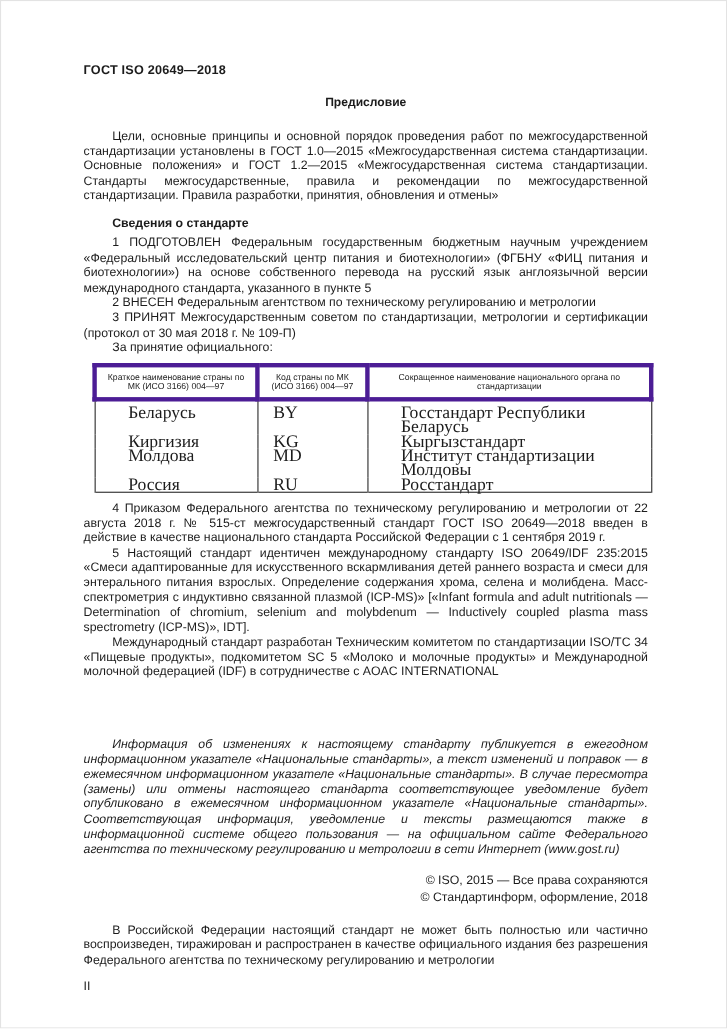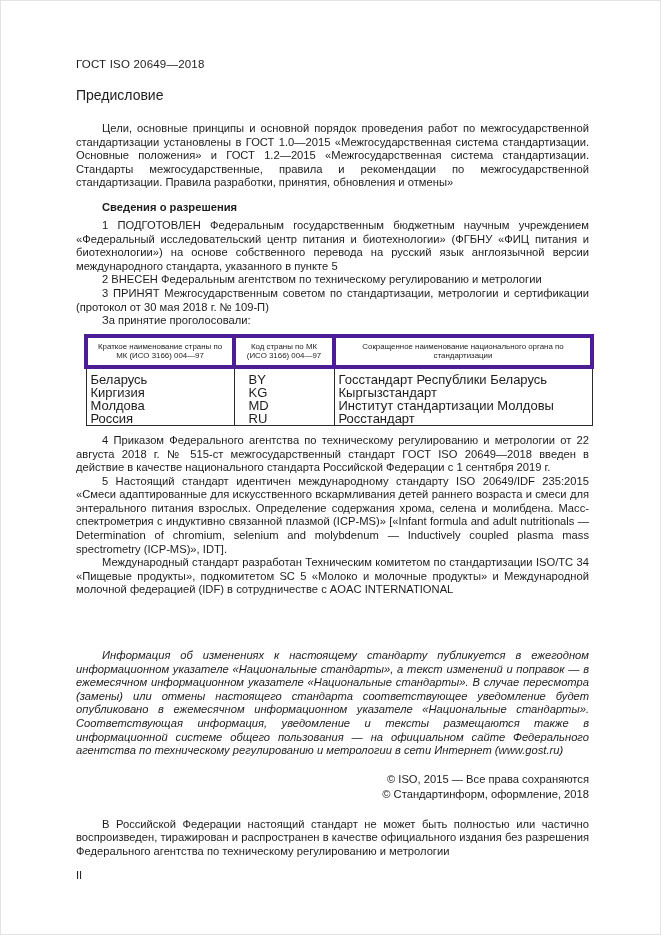--- a/index.html
+++ b/index.html
@@ -9,27 +9,28 @@
     width: 661px;
     height: 935px;
     background: #ffffff;
     border: 1px solid #e3e3e3;
     font-family: "Liberation Sans", sans-serif;
     color: #1c1c1c;
     padding: 57px 71px 0 75px;
     overflow: hidden;
   }
   .doc-number {
-    font-weight: normal;
+    font-weight: bold;
     font-size: 11.5px;
     letter-spacing: 0.2px;
   }
   .title {
-    font-size: 14px;
-    font-weight: normal;
+    text-align: center;
+    font-size: 11px;
+    font-weight: bold;
     margin: 17px 0 19px 0;
   }
   .para {
     font-size: 11.2px;
     line-height: 13.6px;
     text-align: justify;
     text-indent: 26px;
   }
   .subheading {
     font-size: 11.2px;
@@ -51,24 +52,25 @@
     font-weight: normal;
     font-size: 7.9px;
     line-height: 9.6px;
     text-align: center;
     vertical-align: middle;
     padding: 4px 6px;
   }
   .vote-table td {
     border-left: 1px solid #2a2a2a;
     border-right: 1px solid #2a2a2a;
-    font-size: 13px;
+    font-size: 16px;
     line-height: 13px;
     vertical-align: top;
-    padding: 0 0 0 4px;
+    padding: 0 0 0 30px;
+    font-family: Liberation Serif, serif;
   }
   .vote-table tr.first-body td { padding-top: 4px; }
   .vote-table tr.last-body td { padding-bottom: 6px; }
   .col-country { width: 148px; }
   .col-code { width: 100px; }
   .col-org { width: 258px; }
   .td-code { padding-left: 14px !important; }
   .notice {
     font-style: italic;
     margin-top: 52px;
@@ -89,29 +91,29 @@
 <body>
 
 <div class="page">
 
   <div class="doc-number">ГОСТ ISO 20649—2018</div>
 
   <div class="title">Предисловие</div>
 
   <p class="para">Цели, основные принципы и основной порядок проведения работ по межгосударственной стандартизации установлены в ГОСТ 1.0—2015 «Межгосударственная система стандартизации. Основные положения» и ГОСТ 1.2—2015 «Межгосударственная система стандартизации. Стандарты межгосударственные, правила и рекомендации по межгосударственной стандартизации. Правила разработки, принятия, обновления и отмены»</p>
 
-  <p class="subheading">Сведения о разрешения</p>
+  <p class="subheading">Сведения о стандарте</p>
 
   <p class="para clause">1 ПОДГОТОВЛЕН Федеральным государственным бюджетным научным учреждением «Федеральный исследовательский центр питания и биотехнологии» (ФГБНУ «ФИЦ питания и биотехнологии») на основе собственного перевода на русский язык англоязычной версии международного стандарта, указанного в пункте 5</p>
 
   <p class="para clause">2 ВНЕСЕН Федеральным агентством по техническому регулированию и метрологии</p>
 
   <p class="para clause">3 ПРИНЯТ Межгосударственным советом по стандартизации, метрологии и сертификации (протокол от 30 мая 2018 г. № 109-П)</p>
 
-  <p class="para clause">За принятие проголосовали:</p>
+  <p class="para clause">За принятие официального:</p>
 
   <table class="vote-table">
     <colgroup>
       <col class="col-country">
       <col class="col-code">
       <col class="col-org">
     </colgroup>
     <thead>
       <tr>
         <th>Краткое наименование страны по МК (ИСО 3166) 004—97</th>

